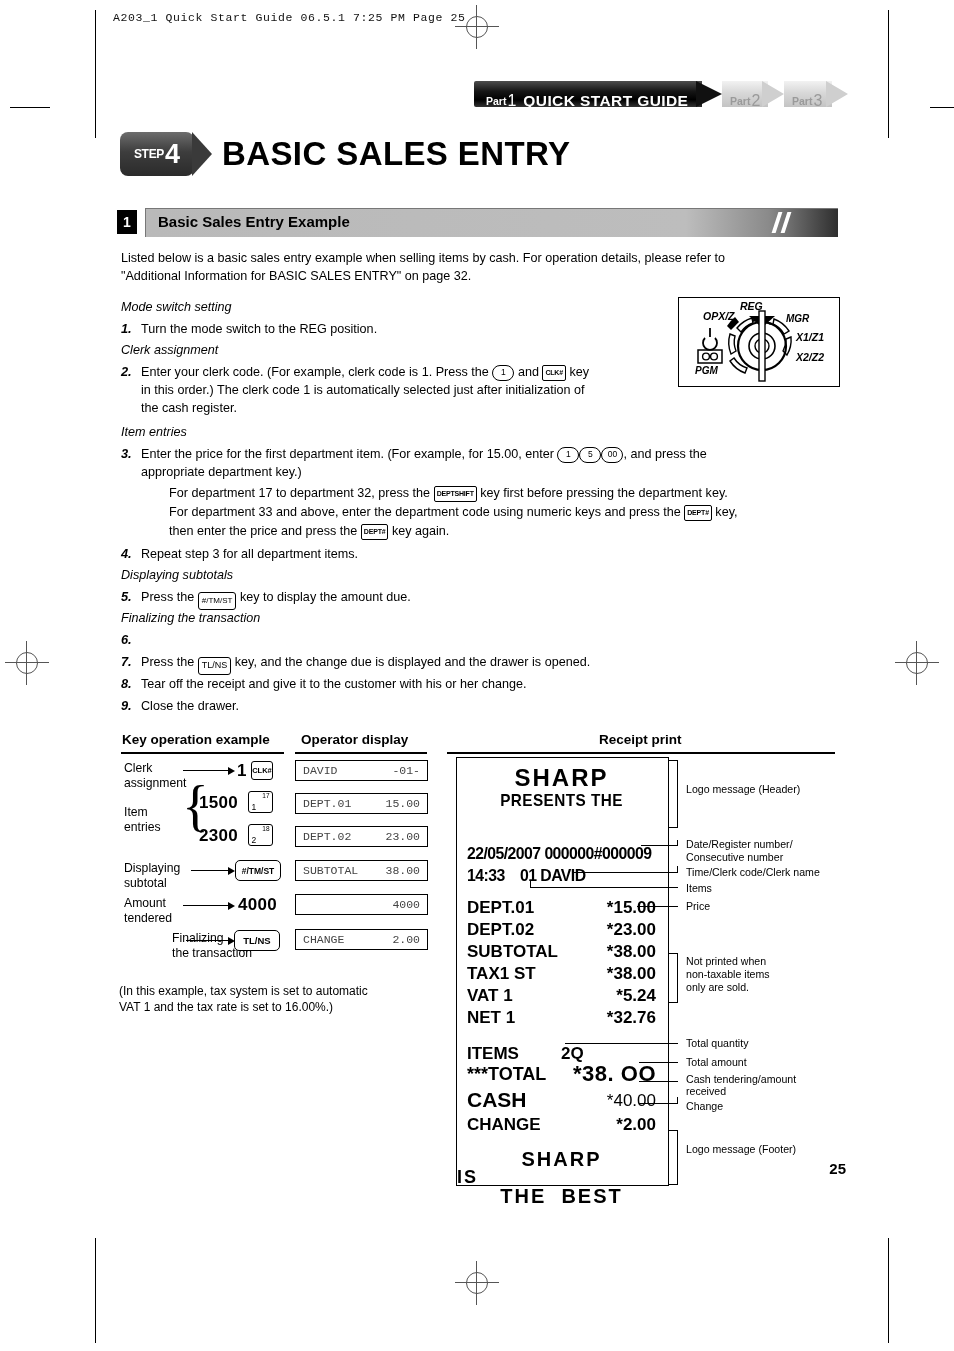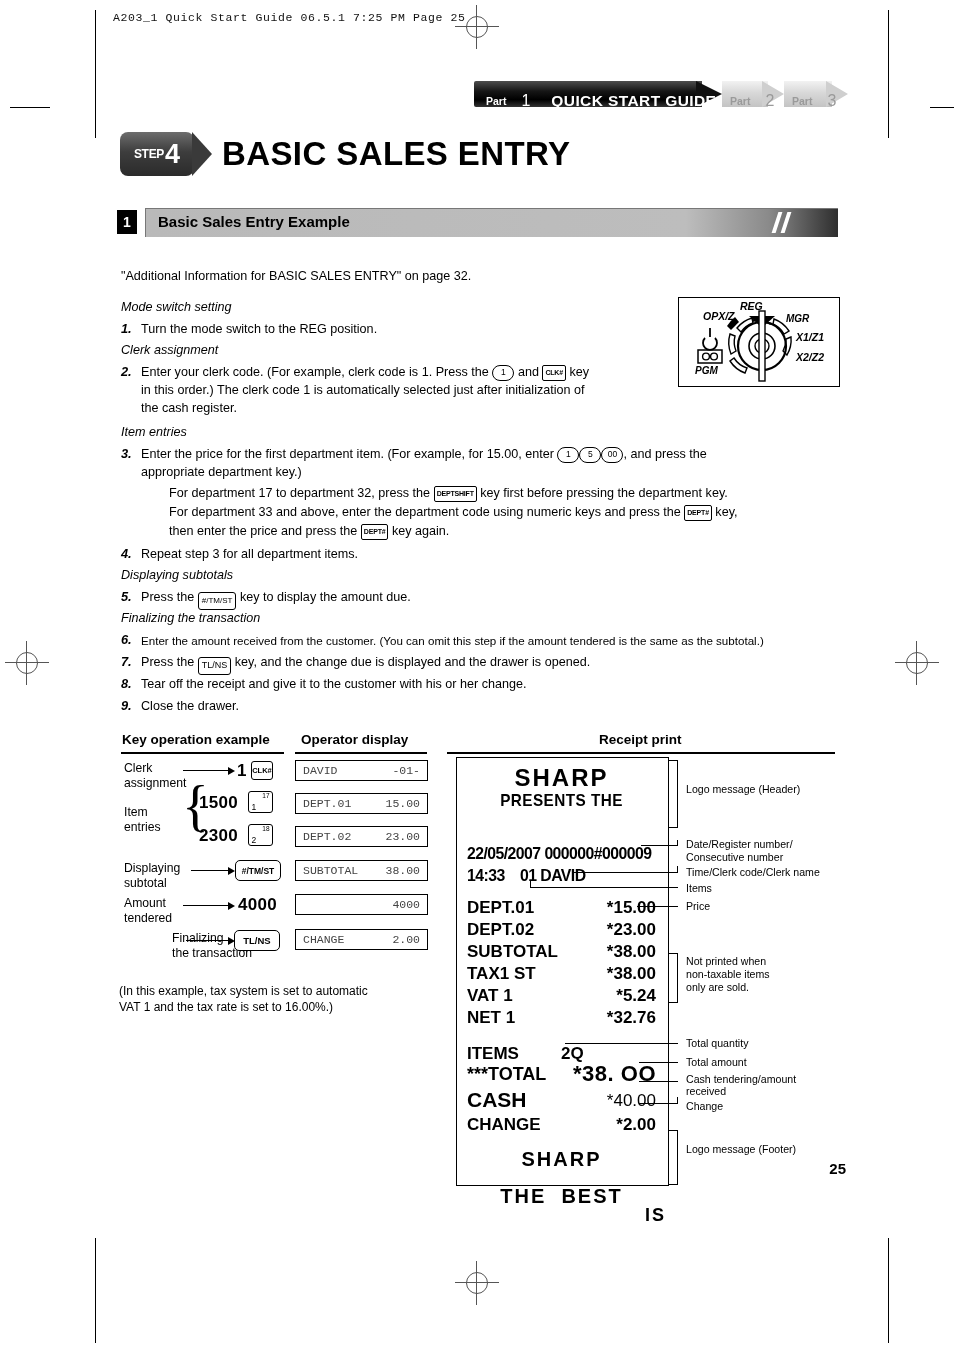--- a/index.html
+++ b/index.html
@@ -27,21 +27,21 @@
   .tab1 .arrow{position:absolute;left:222px;top:0;width:0;height:0;
                border-top:13px solid transparent;border-bottom:13px solid transparent;border-left:26px solid #111;}
   .tab2{left:248px;width:62px;}
   .tab2 .body{width:46px;background:linear-gradient(180deg,#f2f2f2 0%,#d8d8d8 45%,#c4c4c4 100%);}
   .tab2 .arrow{position:absolute;left:40px;top:0;width:0;height:0;
                border-top:13px solid transparent;border-bottom:13px solid transparent;border-left:22px solid #cfcfcf;}
   .tab3{left:310px;width:66px;}
   .tab3 .body{width:48px;background:linear-gradient(180deg,#f2f2f2 0%,#d8d8d8 45%,#c4c4c4 100%);}
   .tab3 .arrow{position:absolute;left:42px;top:0;width:0;height:0;
                border-top:13px solid transparent;border-bottom:13px solid transparent;border-left:22px solid #cfcfcf;}
-  .tablab{position:absolute;top:0;height:40px;display:flex;align-items:center;white-space:nowrap;gap:14px;}
+  .tablab{position:absolute;top:0;height:40px;display:flex;align-items:center;white-space:nowrap;}
   .tsmall{font-size:10.5px;font-weight:bold;}
   .tnum{font-size:16px;font-weight:normal;margin-left:1px;}
   .tbig{font-size:15.5px;font-weight:bold;letter-spacing:.4px;margin-left:7px;}
   .onblk{color:#fff;}
   .ongry{color:#9a9a9a;}
 
   
   .stepbox{position:absolute;left:120px;top:132px;width:74px;height:44px;
            background:linear-gradient(180deg,#6d6d6d 0%,#3d3d3d 45%,#2b2b2b 100%);
            border-radius:8px;display:flex;align-items:center;justify-content:center;}
@@ -174,20 +174,21 @@
   </div>
   <div class="steparrow"></div>
   <div class="maintitle">BASIC SALES ENTRY</div>
 
   <div class="secnum">1</div>
   <div class="secbar"></div>
   <div class="slash" style="left:775px;"></div>
   <div class="slash" style="left:784px;"></div>
   <div class="sectitle">Basic Sales Entry Example</div>
 
+  <div class="tx" style="left:121px;top:250px;">Listed below is a basic sales entry example when selling items by cash.  For operation details, please refer to</div>
   <div class="tx" style="left:121px;top:268px;">"Additional Information for BASIC SALES ENTRY" on page 32.</div>
 
   <div class="hd" style="left:121px;top:300px;">Mode switch setting</div>
   <div class="numlab" style="left:121px;top:321px;">1.</div>
   <div class="tx" style="left:141px;top:321px;">Turn the mode switch to the REG position.</div>
 
   <div class="hd" style="left:121px;top:343px;">Clerk assignment</div>
   <div class="numlab" style="left:121px;top:364px;">2.</div>
   <div class="tx" style="left:141px;top:364px;white-space:nowrap;">
     <span>Enter your clerk code. (For example, clerk code is 1.  Press the</span>
@@ -228,21 +229,20 @@
   <div class="hd" style="left:121px;top:568px;">Displaying subtotals</div>
   <div class="numlab" style="left:121px;top:589px;">5.</div>
   <div class="tx" style="left:141px;top:589px;white-space:nowrap;">
     <span>Press the</span>
     <span class="ksq2" style="font-size:8px;">#/TM/ST</span>
     <span>key to display the amount due.</span>
   </div>
 
   <div class="hd" style="left:121px;top:611px;">Finalizing the transaction</div>
   <div class="numlab" style="left:121px;top:632px;">6.</div>
-  <div class="tx small" style="left:141px;top:633px;">Enter the amount received from the customer.  (You can omit this step if the amount tendered is the same as the subtotal.)</div>
   <div class="numlab" style="left:121px;top:654px;">7.</div>
   <div class="tx" style="left:141px;top:654px;white-space:nowrap;">
     <span>Press the</span>
     <span class="ksq2" style="font-size:9px;">TL/NS</span>
     <span>key, and the change due is displayed and the drawer is opened.</span>
   </div>
   <div class="numlab" style="left:121px;top:676px;">8.</div>
   <div class="tx" style="left:141px;top:676px;">Tear off the receipt and give it to the customer with his or her change.</div>
   <div class="numlab" style="left:121px;top:698px;">9.</div>
   <div class="tx" style="left:141px;top:698px;">Close the drawer.</div>
@@ -399,21 +399,21 @@
     <div class="rc" style="left:10px;top:286px;font-size:17px;font-weight:bold;">ITEMS</div>
     <div class="rc" style="left:104px;top:286px;font-size:17px;font-weight:bold;">2Q</div>
     <div class="rc" style="left:10px;top:306px;font-size:18px;font-weight:bold;">***TOTAL</div>
     <div class="rc" style="right:12px;top:303px;font-size:22px;font-weight:bold;letter-spacing:.5px;">*38. OO</div>
     <div class="rc" style="left:10px;top:330px;font-size:21px;font-weight:bold;">CASH</div>
     <div class="rc" style="right:12px;top:333px;font-size:17px;font-weight:normal;">*40.00</div>
     <div class="rc" style="left:10px;top:357px;font-size:17px;font-weight:bold;">CHANGE</div>
     <div class="rc" style="right:12px;top:357px;font-size:17px;font-weight:bold;">*2.00</div>
 
     <div class="rc" style="left:0;top:390px;width:209px;text-align:center;font-size:20px;font-weight:bold;letter-spacing:2px;">SHARP</div>
-    <div class="rc" style="left:0;top:409px;width:209px;text-align:right;font-size:18px;font-weight:bold;letter-spacing:2px;margin-top:38px;">IS</div>
+    <div class="rc" style="left:0;top:409px;width:209px;text-align:left;font-size:18px;font-weight:bold;letter-spacing:2px;">IS</div>
     <div class="rc" style="left:0;top:427px;width:209px;text-align:center;font-size:20px;font-weight:bold;letter-spacing:2px;">THE  BEST</div>
   </div>
 
   <div class="rlv" style="left:677px;top:760px;height:68px;"></div>
   <div class="rl" style="left:669px;top:760px;width:9px;"></div>
   <div class="rl" style="left:669px;top:827px;width:9px;"></div>
 
   <div class="rl" style="left:641px;top:845px;width:36px;"></div>
   <div class="rlv" style="left:677px;top:840px;height:6px;"></div>
 

